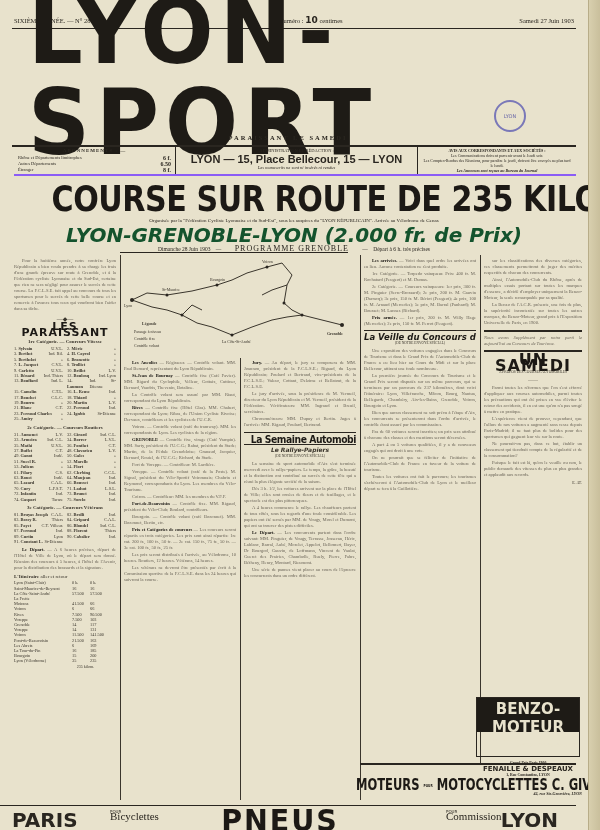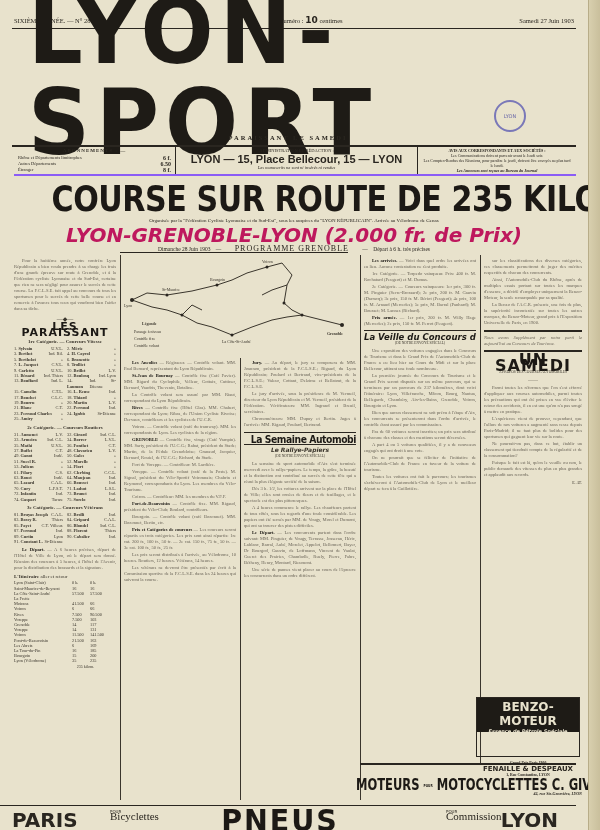--- a/index.html
+++ b/index.html
@@ -32,21 +32,21 @@
   .infobar .abo .r b { font-size:6px; }
   .infobar .adm { width:242px; text-align:center; border-right:1px solid #2a2620; padding-top:2px; }
   .infobar .adm .t { font-size:4.5px; }
   .infobar .adm .addr { font-size:11px; font-weight:bold; font-family:"Liberation Sans",sans-serif; }
   .infobar .adm .s { font-size:4.5px; font-style:italic; }
   .infobar .avis { flex:1; text-align:center; font-size:4px; padding:2px 4px; line-height:5px; }
   .infobar .avis .t { font-weight:bold; }
 
   .headline { position:absolute; left:12px; right:12px; top:180px; text-align:center; font-family:"DejaVu Sans",sans-serif; font-weight:bold; font-size:35px; letter-spacing:-0.5px; transform:scaleX(0.86); transform-origin:center; line-height:38px; color:#1c1915; white-space:nowrap; }
   .orga { position:absolute; left:12px; right:12px; top:218px; text-align:center; font-size:5px; }
-  .subhead { position:absolute; left:12px; right:12px; top:224px; text-align:center; font-family:"DejaVu Sans",sans-serif; font-weight:bold; font-style:italic; font-size:20px; line-height:22px; color:#be185d; }
+  .subhead { position:absolute; left:12px; right:12px; top:224px; text-align:center; font-family:"DejaVu Sans",sans-serif; font-weight:bold; font-style:italic; font-size:20px; line-height:22px; color:#14532d; }
   .prog { position:absolute; left:12px; right:12px; top:244px; text-align:center; font-size:5.5px; }
   .prog .mid { font-size:8px; letter-spacing:1px; margin:0 8px; }
 
   .col { position:absolute; font-size:4.6px; line-height:6px; text-align:justify; overflow:hidden; color:#3a352c; }
   .colrule { position:absolute; width:0; border-left:1px solid #3a352c; }
   .lines { color:#6a6458; }
   .lines p { text-indent:8px; margin-bottom:1px; }
 
   .sec-title { text-align:center; font-family:"DejaVu Sans",sans-serif; font-weight:bold; color:#1c1915; }
   .eng-title { font-size:11px; letter-spacing:1px; }
@@ -58,21 +58,21 @@
   .itin { font-size:4.3px; line-height:5.2px; }
   .itin .row { display:grid; grid-template-columns:58px 18px 18px; }
 
   .map { position:absolute; left:122px; top:255px; width:238px; height:103px; }
   .semaine { font-family:"DejaVu Sans",sans-serif; font-weight:bold; font-size:10.5px; letter-spacing:-0.5px; text-align:center; transform:scaleX(0.88); white-space:nowrap; color:#1c1915; }
   .veille { font-family:"DejaVu Sans",sans-serif; font-weight:bold; font-style:italic; font-size:8.5px; text-align:center; color:#1c1915; white-space:nowrap; }
   .projet { font-family:"DejaVu Sans",sans-serif; font-weight:bold; font-size:16px; letter-spacing:1px; text-align:center; color:#1c1915; }
 
   .benzo { position:absolute; left:476px; top:697px; width:104px; height:60px; border:1px solid #2a2620; }
   .benzo .top { background:#1e1b16; color:#e8e2cc; height:34px; text-align:center; padding-top:2px; }
-  .benzo .top .b1 { font-family:"DejaVu Sans",sans-serif; font-weight:bold; font-size:12px; letter-spacing:0px;text-align:center; }
+  .benzo .top .b1 { font-family:"DejaVu Sans",sans-serif; font-weight:bold; font-size:15px; letter-spacing:0px;text-align:center; }
   .benzo .top .b2 { font-size:5px; font-style:italic; font-weight:bold; font-family:"DejaVu Sans",sans-serif; }
   .benzo .bot { text-align:center; padding-top:1px;margin-top:28px; }
   .benzo .bot .g { font-size:3.8px; font-weight:bold; }
   .benzo .bot .f { font-family:"DejaVu Sans",sans-serif; font-size:7px; font-weight:bold; }
   .benzo .bot .a { font-size:3.8px; font-weight:bold; }
 
   .giv { position:absolute; left:356px; top:764px; width:230px; height:40px; display:flex; align-items:center; }
   .giv .m { font-family:"DejaVu Sans",sans-serif; font-weight:bold; font-size:16px; transform:scaleX(0.72); transform-origin:left; white-space:nowrap; color:#1c1915; }
   .giv .addr { position:absolute; right:4px; bottom:8px; font-size:4px; font-style:italic; font-weight:bold; }
 

